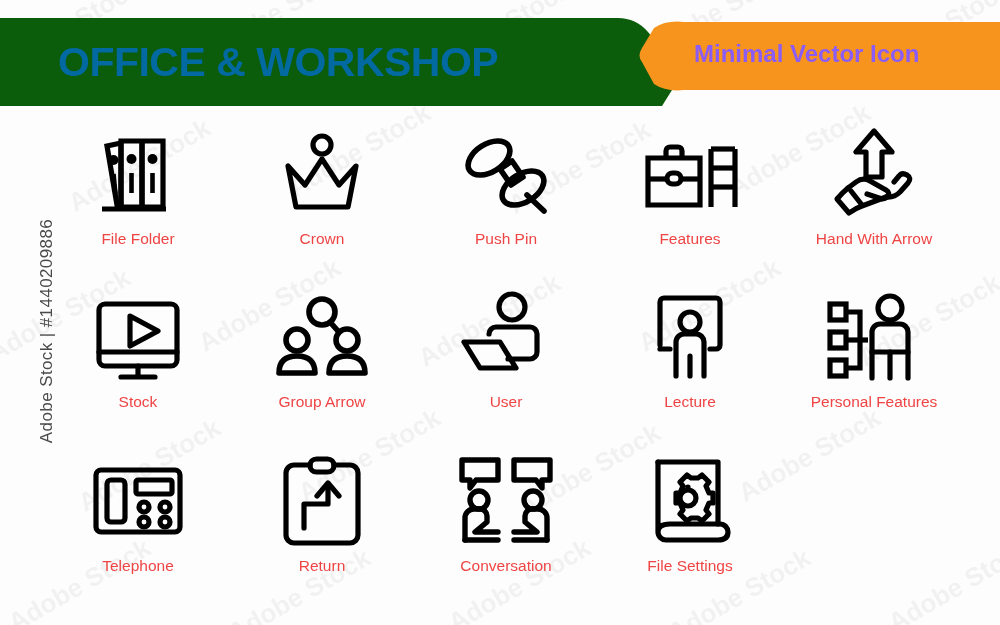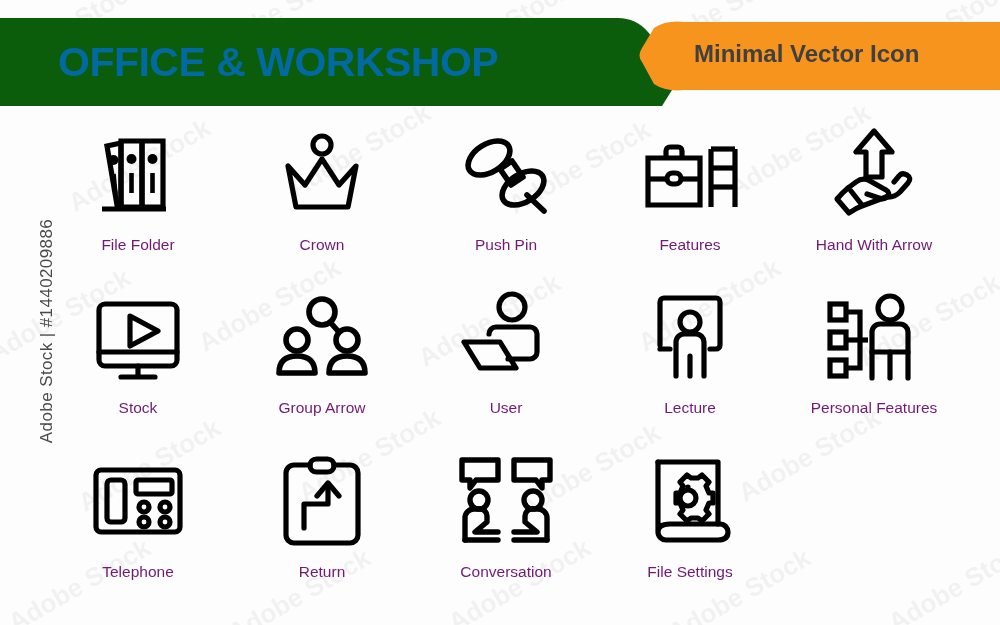--- a/index.html
+++ b/index.html
@@ -50,21 +50,21 @@
     position: absolute;
     left: 640px;
     top: 4px;
     width: 370px;
     height: 68px;
   }
   .banner-badge-text {
     position: absolute;
     left: 694px;
     top: 22px;
-    color: #404040;
+    color: #8b5cf6;
     font-size: 24px;
     font-weight: bold;
     white-space: nowrap;
     letter-spacing: 0px;
   }
 
   
   #watermark-left {
     position: absolute;
     left: -100px;
@@ -117,23 +117,22 @@
     align-items: center;
     justify-content: flex-start;
   }
   .cell .art {
     height: 110px;
     display: flex;
     align-items: center;
     justify-content: center;
   }
   .cell .caption {
-    margin-top: 6px;
     font-size: 15.5px;
-    color: #701a75;
+    color: #ef4444;
     text-align: center;
     white-space: nowrap;
     font-family: "Liberation Sans", sans-serif;
   }
   svg { display: block; overflow: visible; }
   .ln {
     fill: none;
     stroke: #000000;
     stroke-width: 5.2;
     stroke-linecap: round;

